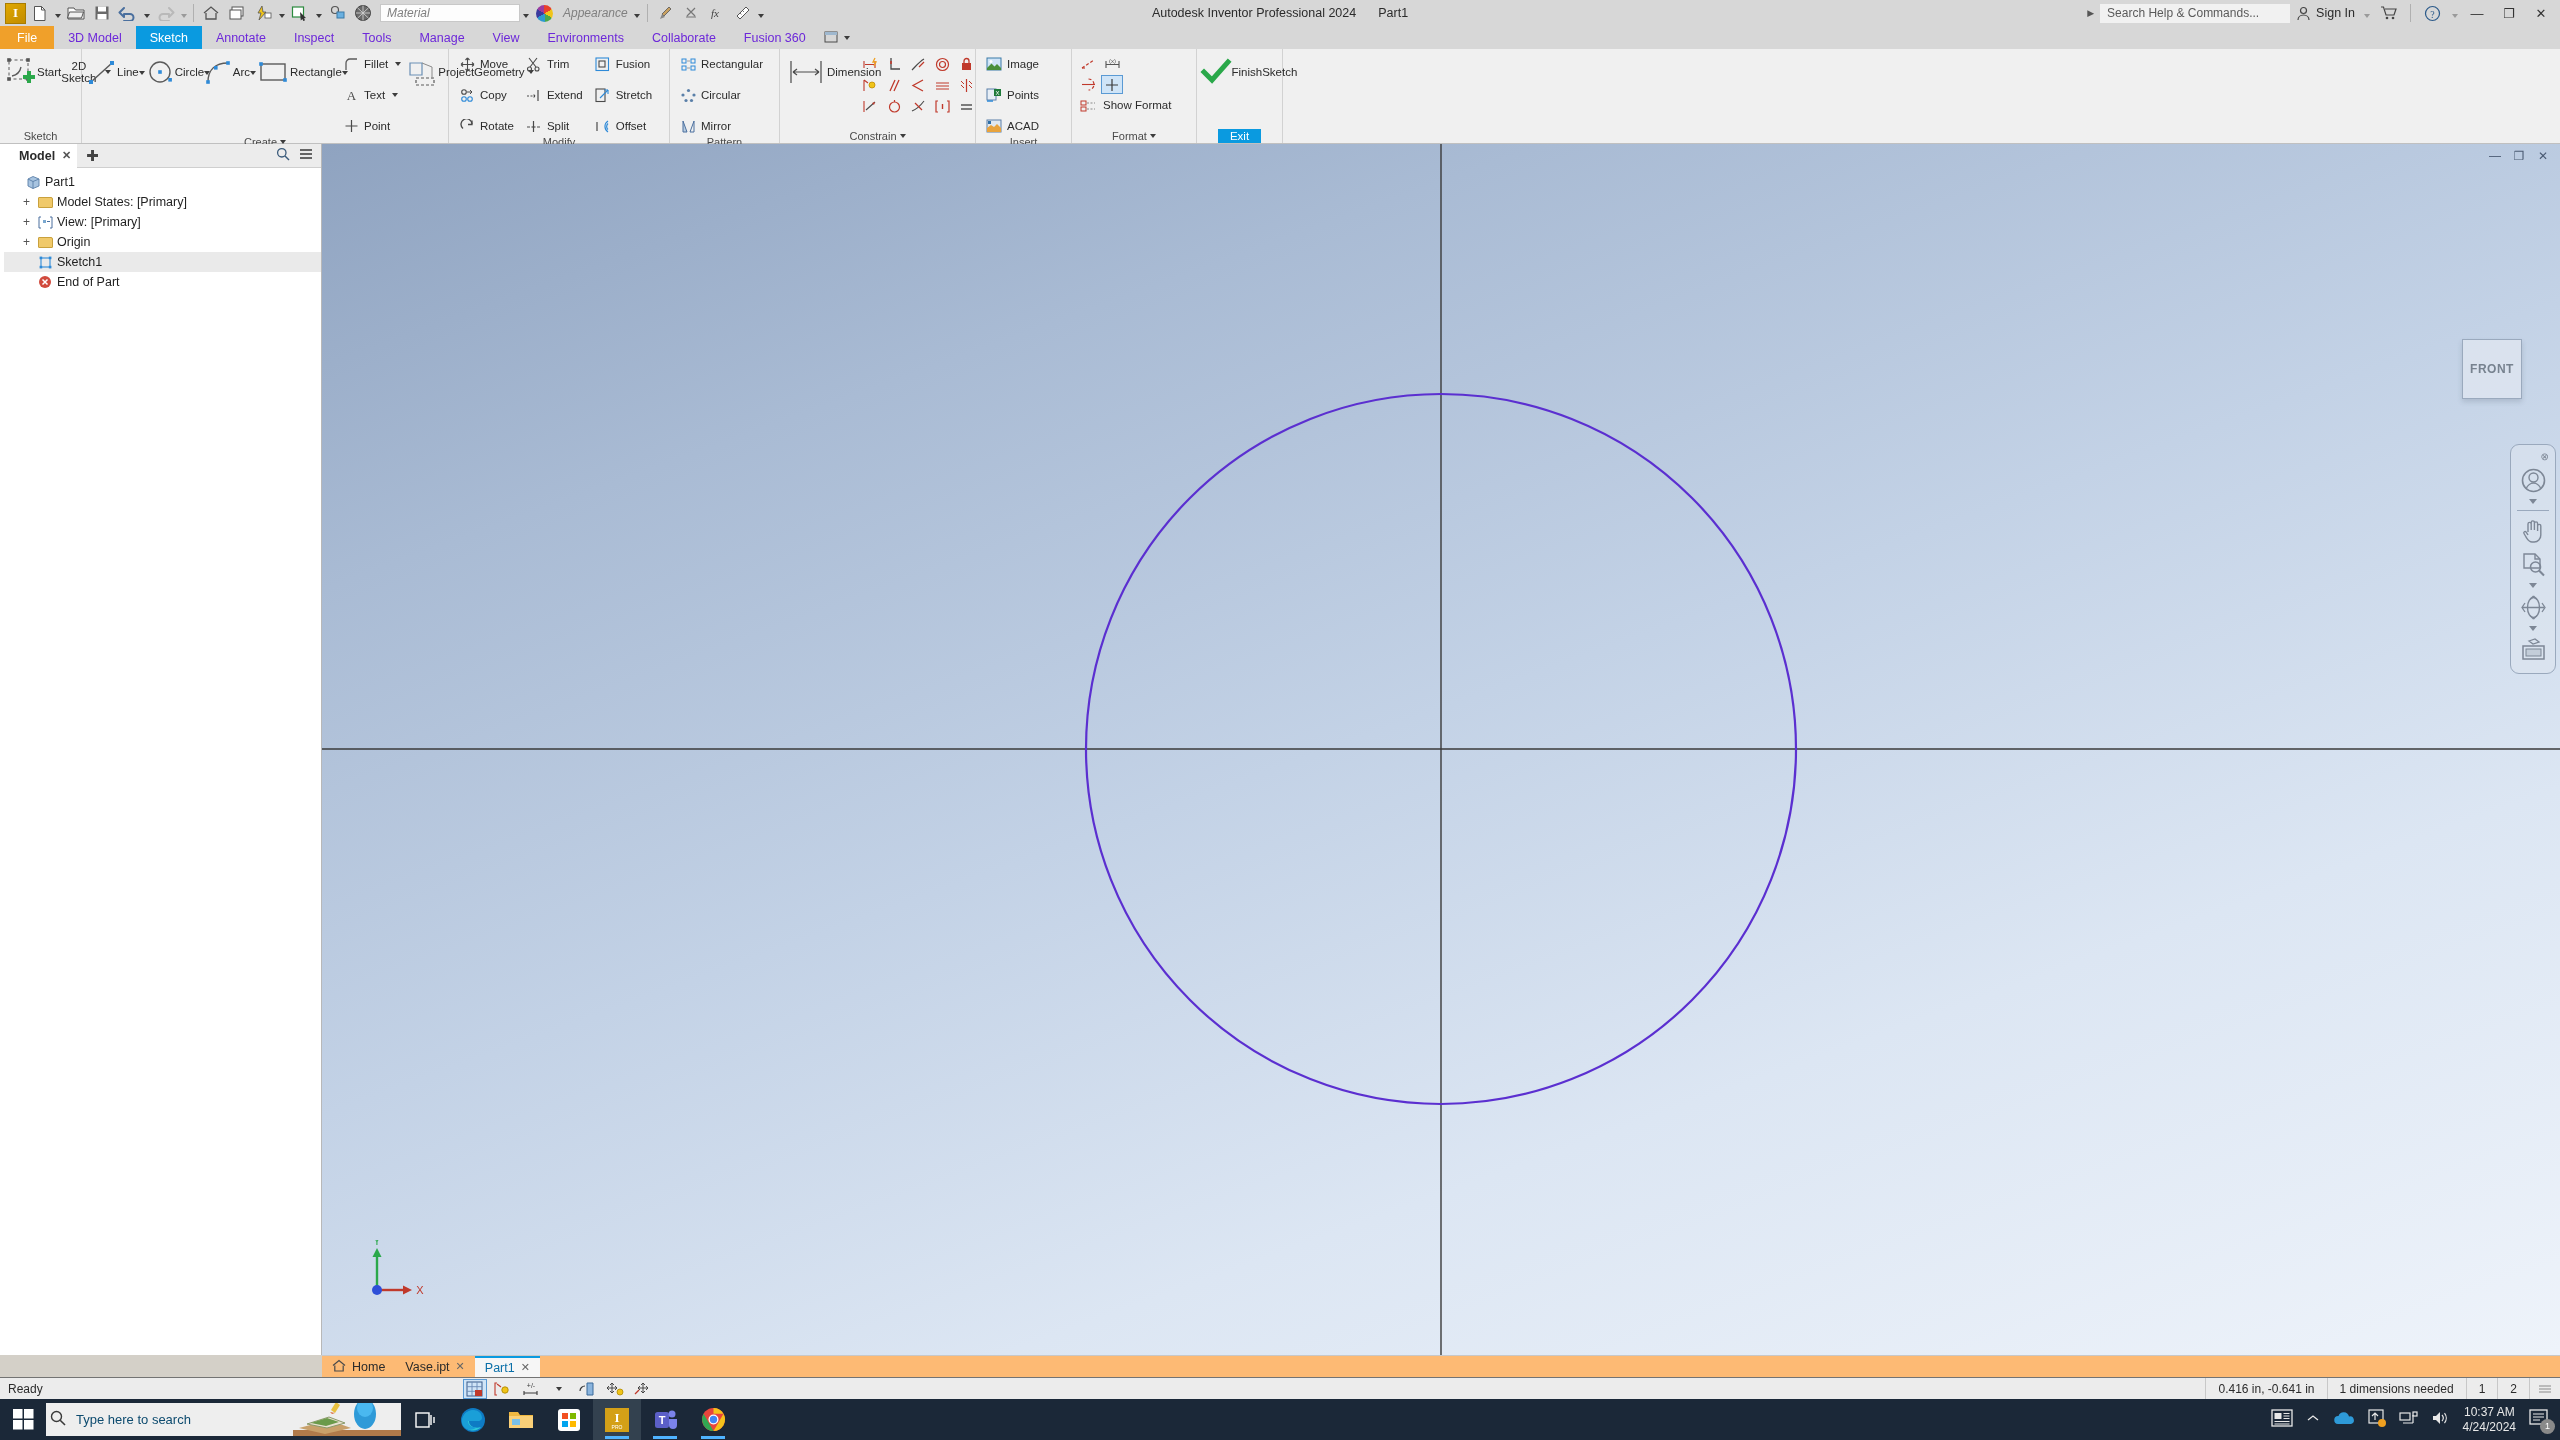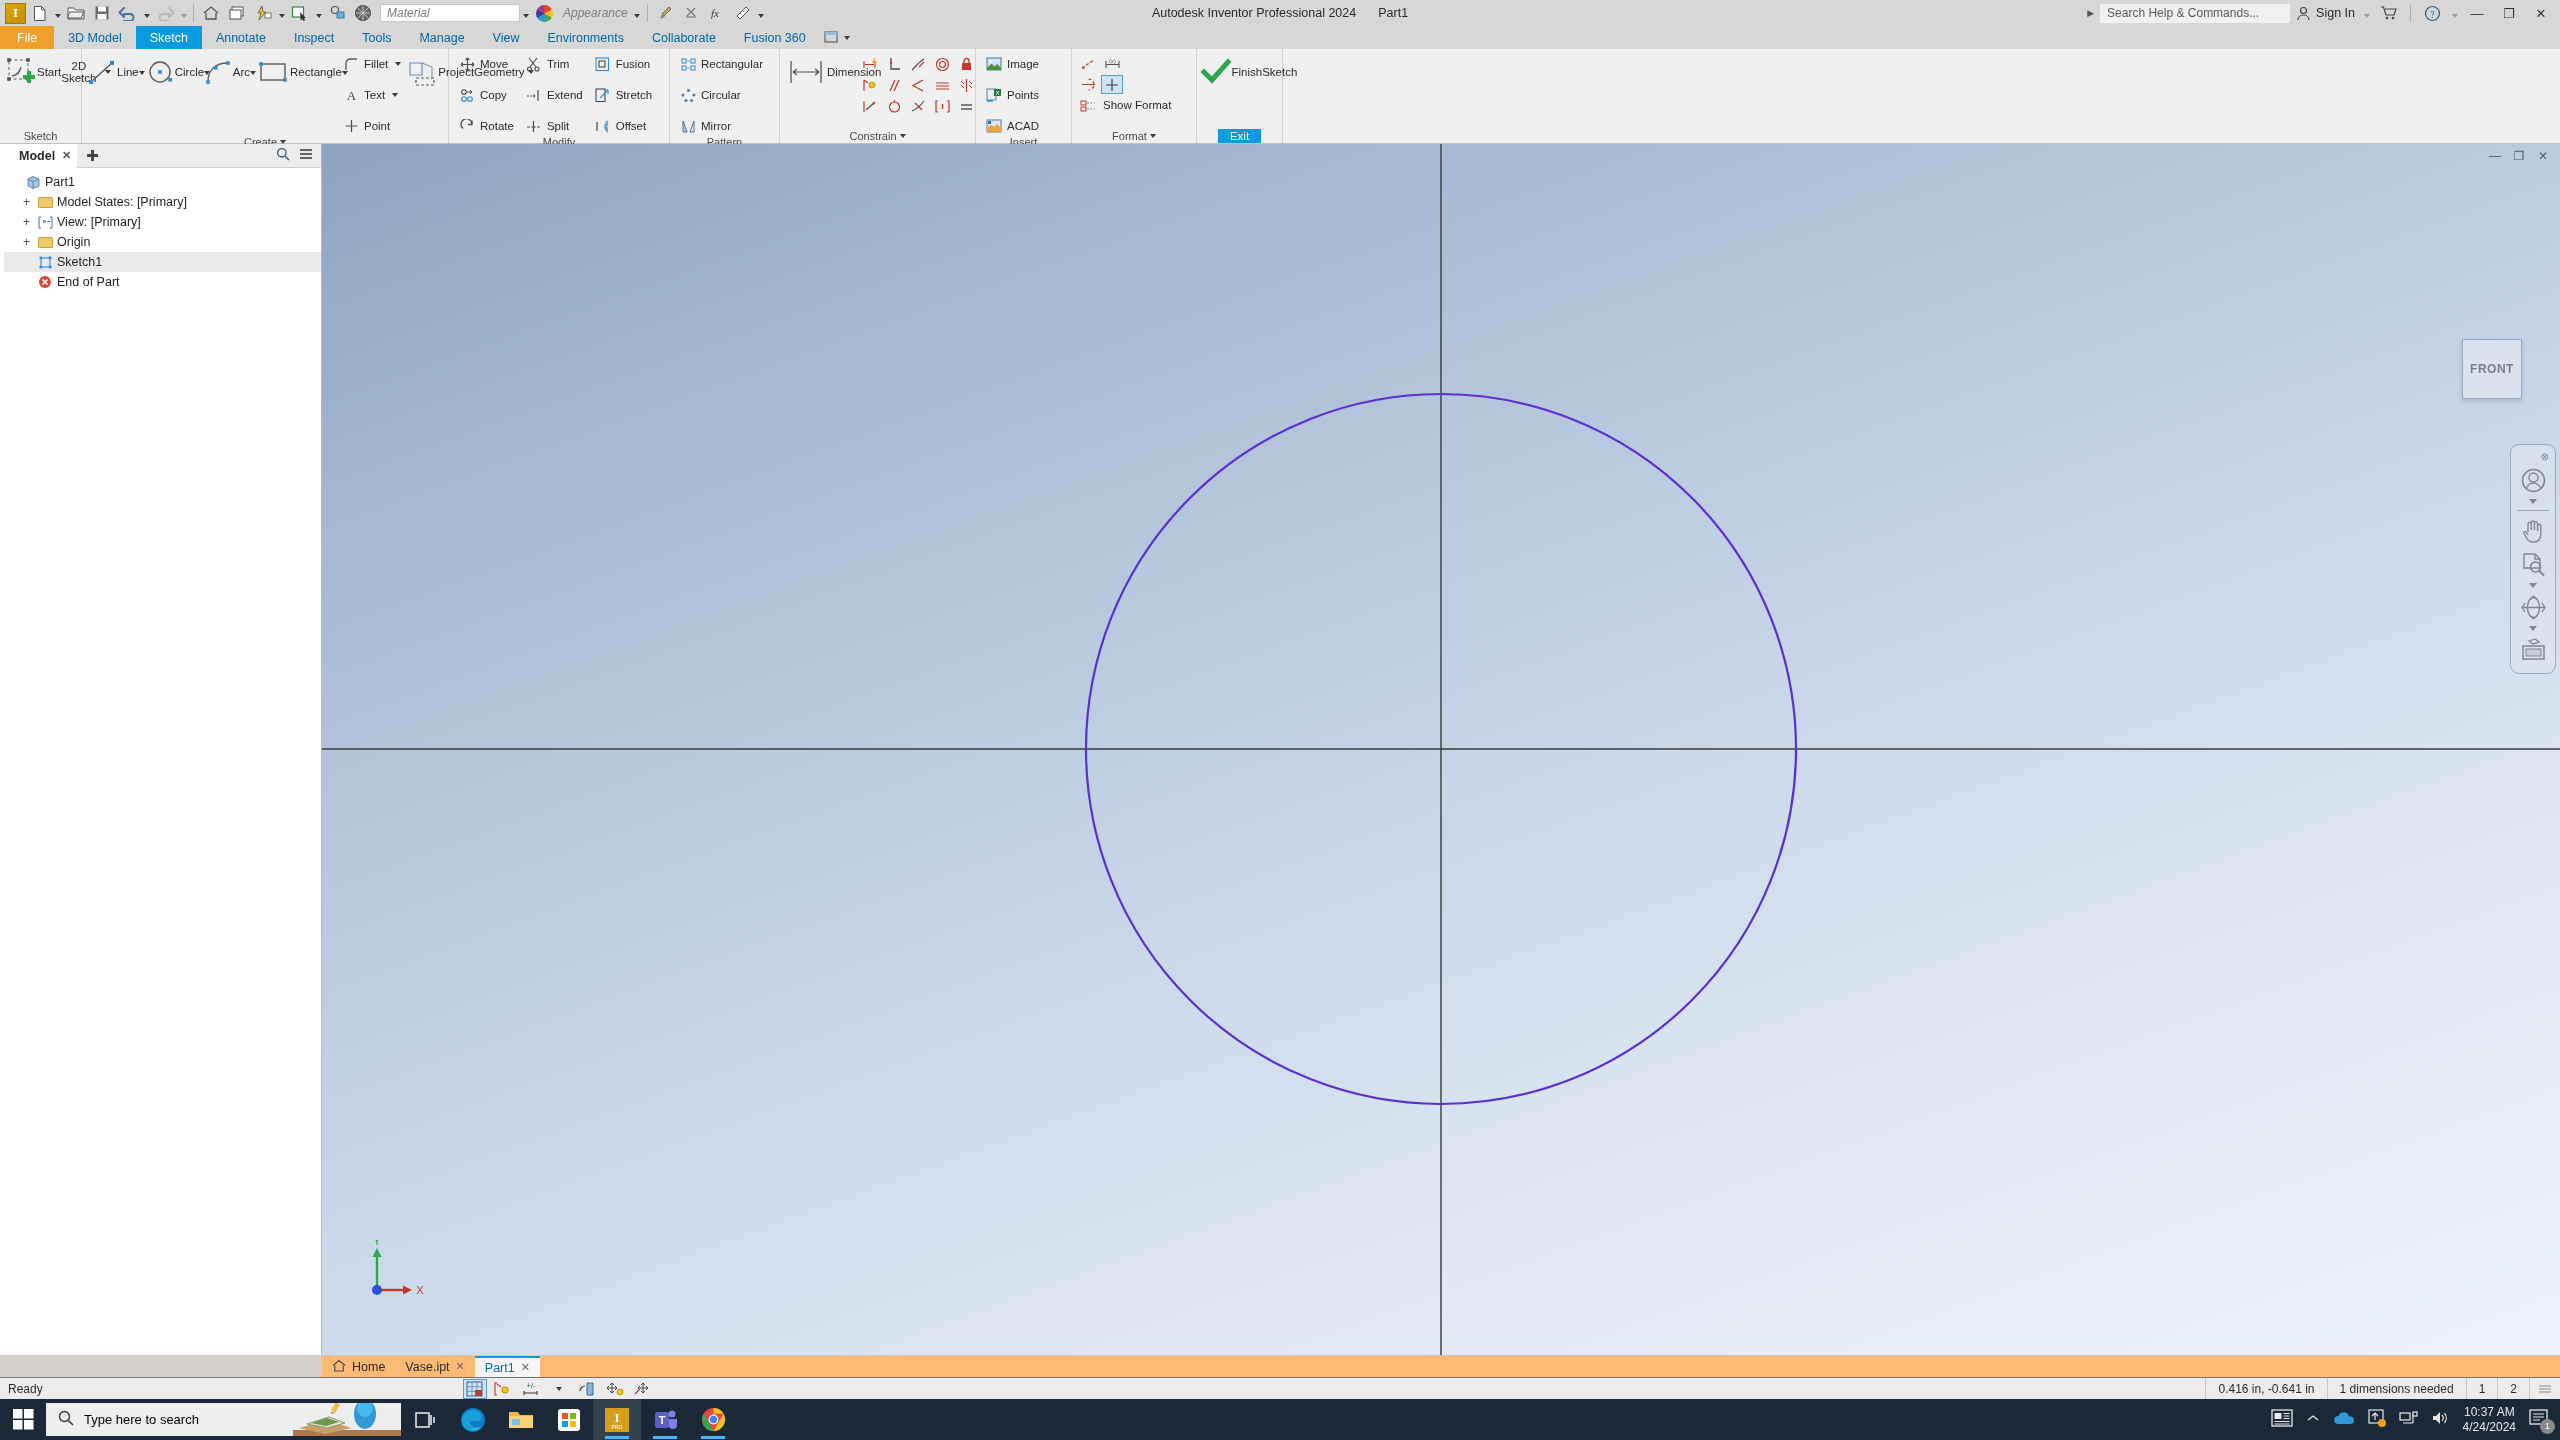--- a/index.html
+++ b/index.html
@@ -61,21 +61,21 @@
     font-size: 12px; color: #5a5a5a; padding-left: 7px; display: flex; align-items: center;
   }
   .signin { font-size: 12.5px; color: #2b2b2b; display: flex; align-items: center; gap: 5px; padding: 0 4px; }
   .wbtn { width: 30px; height: 26px; display: flex; align-items: center; justify-content: center; font-size: 13px; color: #333; }
 
   
   .ribbon-tabs {
     position: absolute; left: 0; top: 26px; width: 2560px; height: 23px;
     background: #d7d7d7; display: flex; align-items: stretch; font-size: 12.5px;
   }
-  .rtab { padding: 0 14px; display: flex; align-items: center; color: #0369a1; cursor: default; }
+  .rtab { padding: 0 14px; display: flex; align-items: center; color: #6d28d9; cursor: default; }
   .rtab.file { background: #f0a02a; color: #fff; padding: 0 17px; }
   .rtab.active { background: #0a9ae0; color: #fff; }
   .rtab-icon { width: 34px; display: flex; align-items: center; justify-content: center; gap: 3px; }
 
   
   .ribbon {
     position: absolute; left: 0; top: 49px; width: 2560px; height: 95px;
     background: #f0f0f0; border-bottom: 1px solid #c0c0c0;
     display: flex; align-items: stretch;
   }
@@ -179,21 +179,21 @@
   .sb-cell { display: flex; align-items: center; padding: 0 12px; border-left: 1px solid #c8c8c8; }
 
   
   .taskbar {
     position: absolute; left: 0; right: 0; bottom: 0; height: 41px;
     background: #1b2838; display: flex; align-items: center;
   }
   .tb-start { width: 46px; display: flex; align-items: center; justify-content: center; }
   .tb-search {
     width: 355px; height: 33px; background: #eeeeee; display: flex; align-items: center;
-    gap: 10px; padding-left: 12px; font-size: 13px; color: #000000; position: relative; overflow: hidden;
+    gap: 10px; padding-left: 4px; font-size: 13px; color: #0c4a6e; position: relative; overflow: hidden;
   }
   .tb-icon { width: 48px; height: 41px; display: flex; align-items: center; justify-content: center; position: relative; }
   .tb-icon.active { background: #33414f; }
   .tb-icon .underline { position: absolute; bottom: 1px; left: 12px; right: 12px; height: 3px; background: #4fb3ff; }
   .tray { margin-left: auto; display: flex; align-items: center; gap: 13px; padding-right: 10px; color: #e8e8e8; font-size: 12px; }
   .clock { text-align: center; line-height: 15px; font-size: 12px; }
 </style>
 </head>
 <body>
 

